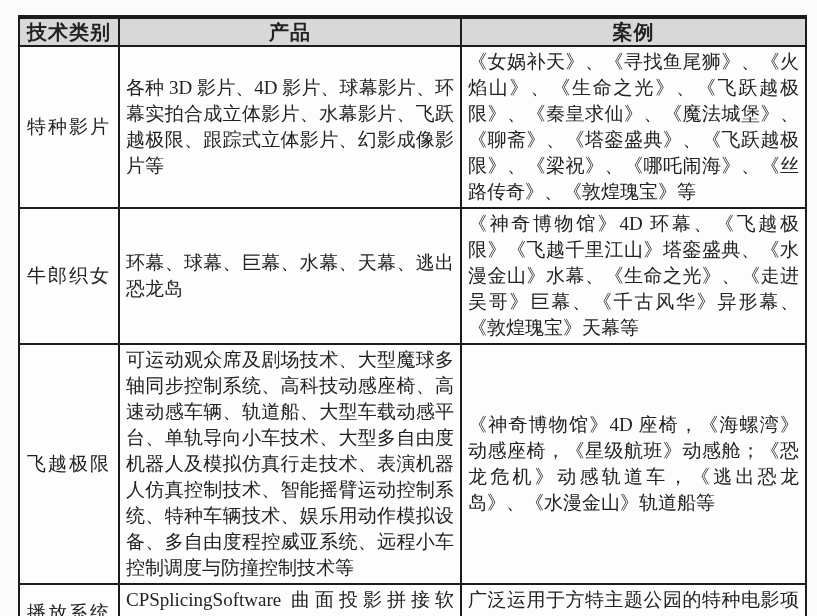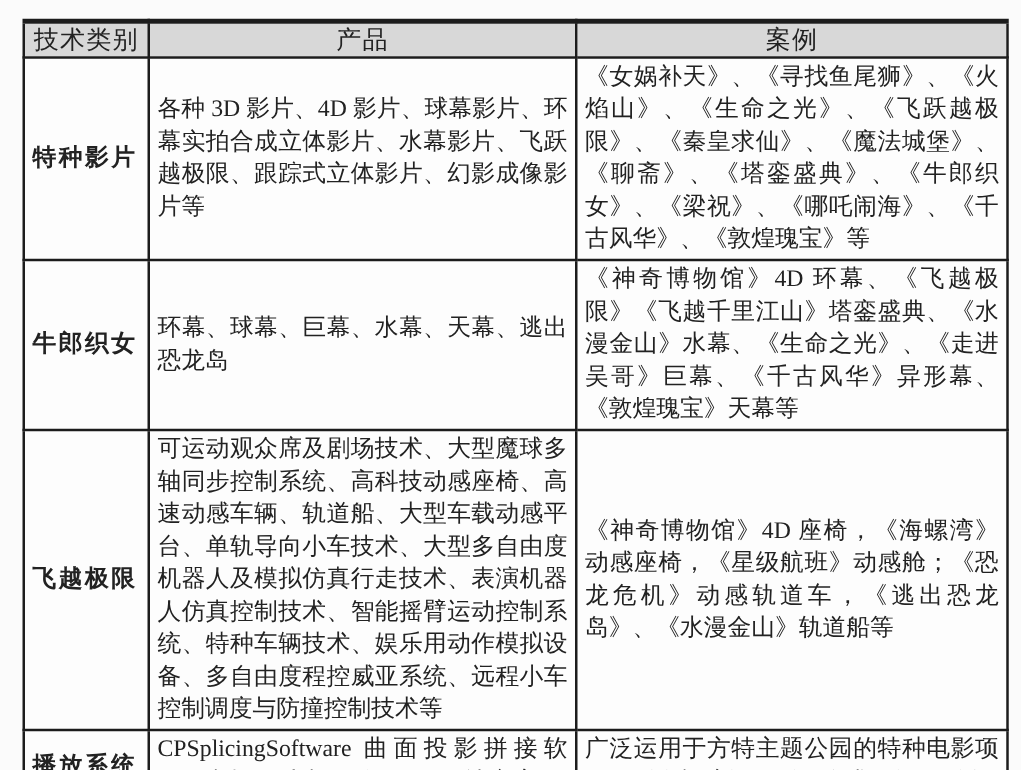--- a/index.html
+++ b/index.html
@@ -29,33 +29,34 @@
   .tech-table th,.tech-table td{
     border:2px solid var(--border);
     font-size:19px;
     line-height:26px;
     padding:2px 6px;
     vertical-align:middle;
     overflow:hidden;
   }
   .tech-table thead th{
     background:var(--header-bg);
-    font-weight:normal;
+    font-weight:bold;
     font-size:20px;
     text-align:center;
     height:27px;
     padding:0 4px;
     letter-spacing:1px;
   }
   .col-category{width:100px;}
   .col-products{width:342px;}
   .col-cases{width:345px;}
   td.category-cell{
+    text-align:center;
     letter-spacing:2px;
-    font-weight:bold;
+    font-weight:normal;
   }
   td.text-cell{
     text-align:justify;
     text-justify:inter-ideograph;
   }
   tr.row-1{height:155px;}
   tr.row-2{height:125px;}
   tr.row-3{height:226px;}
   tr.row-4{height:52px;}
 </style>
@@ -73,21 +74,21 @@
       <tr>
         <th>技术类别</th>
         <th>产品</th>
         <th>案例</th>
       </tr>
     </thead>
     <tbody>
       <tr class="row-1">
         <td class="category-cell">特种影片</td>
         <td class="text-cell">各种 3D 影片、4D 影片、球幕影片、环幕实拍合成立体影片、水幕影片、飞跃越极限、跟踪式立体影片、幻影成像影片等</td>
-        <td class="text-cell">《女娲补天》、《寻找鱼尾狮》、《火焰山》、《生命之光》、《飞跃越极限》、《秦皇求仙》、《魔法城堡》、《聊斋》、《塔銮盛典》、《牛郎织女》、《梁祝》、《哪吒闹海》、《千古风华》、《敦煌瑰宝》等</td>
+        <td class="text-cell">《女娲补天》、《寻找鱼尾狮》、《火焰山》、《生命之光》、《飞跃越极限》、《秦皇求仙》、《魔法城堡》、《聊斋》、《塔銮盛典》、《飞跃越极限》、《梁祝》、《哪吒闹海》、《丝路传奇》、《敦煌瑰宝》等</td>
       </tr>
       <tr class="row-2">
         <td class="category-cell">牛郎织女</td>
         <td class="text-cell">环幕、球幕、巨幕、水幕、天幕、逃出恐龙岛</td>
         <td class="text-cell">《神奇博物馆》4D 环幕、《飞越极限》《飞越千里江山》塔銮盛典、《水漫金山》水幕、《生命之光》、《走进吴哥》巨幕、《千古风华》异形幕、《敦煌瑰宝》天幕等</td>
       </tr>
       <tr class="row-3">
         <td class="category-cell">飞越极限</td>
         <td class="text-cell">可运动观众席及剧场技术、大型魔球多轴同步控制系统、高科技动感座椅、高速动感车辆、轨道船、大型车载动感平台、单轨导向小车技术、大型多自由度机器人及模拟仿真行走技术、表演机器人仿真控制技术、智能摇臂运动控制系统、特种车辆技术、娱乐用动作模拟设备、多自由度程控威亚系统、远程小车控制调度与防撞控制技术等</td>
         <td class="text-cell">《神奇博物馆》4D 座椅，《海螺湾》动感座椅，《星级航班》动感舱；《恐龙危机》动感轨道车，《逃出恐龙岛》、《水漫金山》轨道船等</td>

